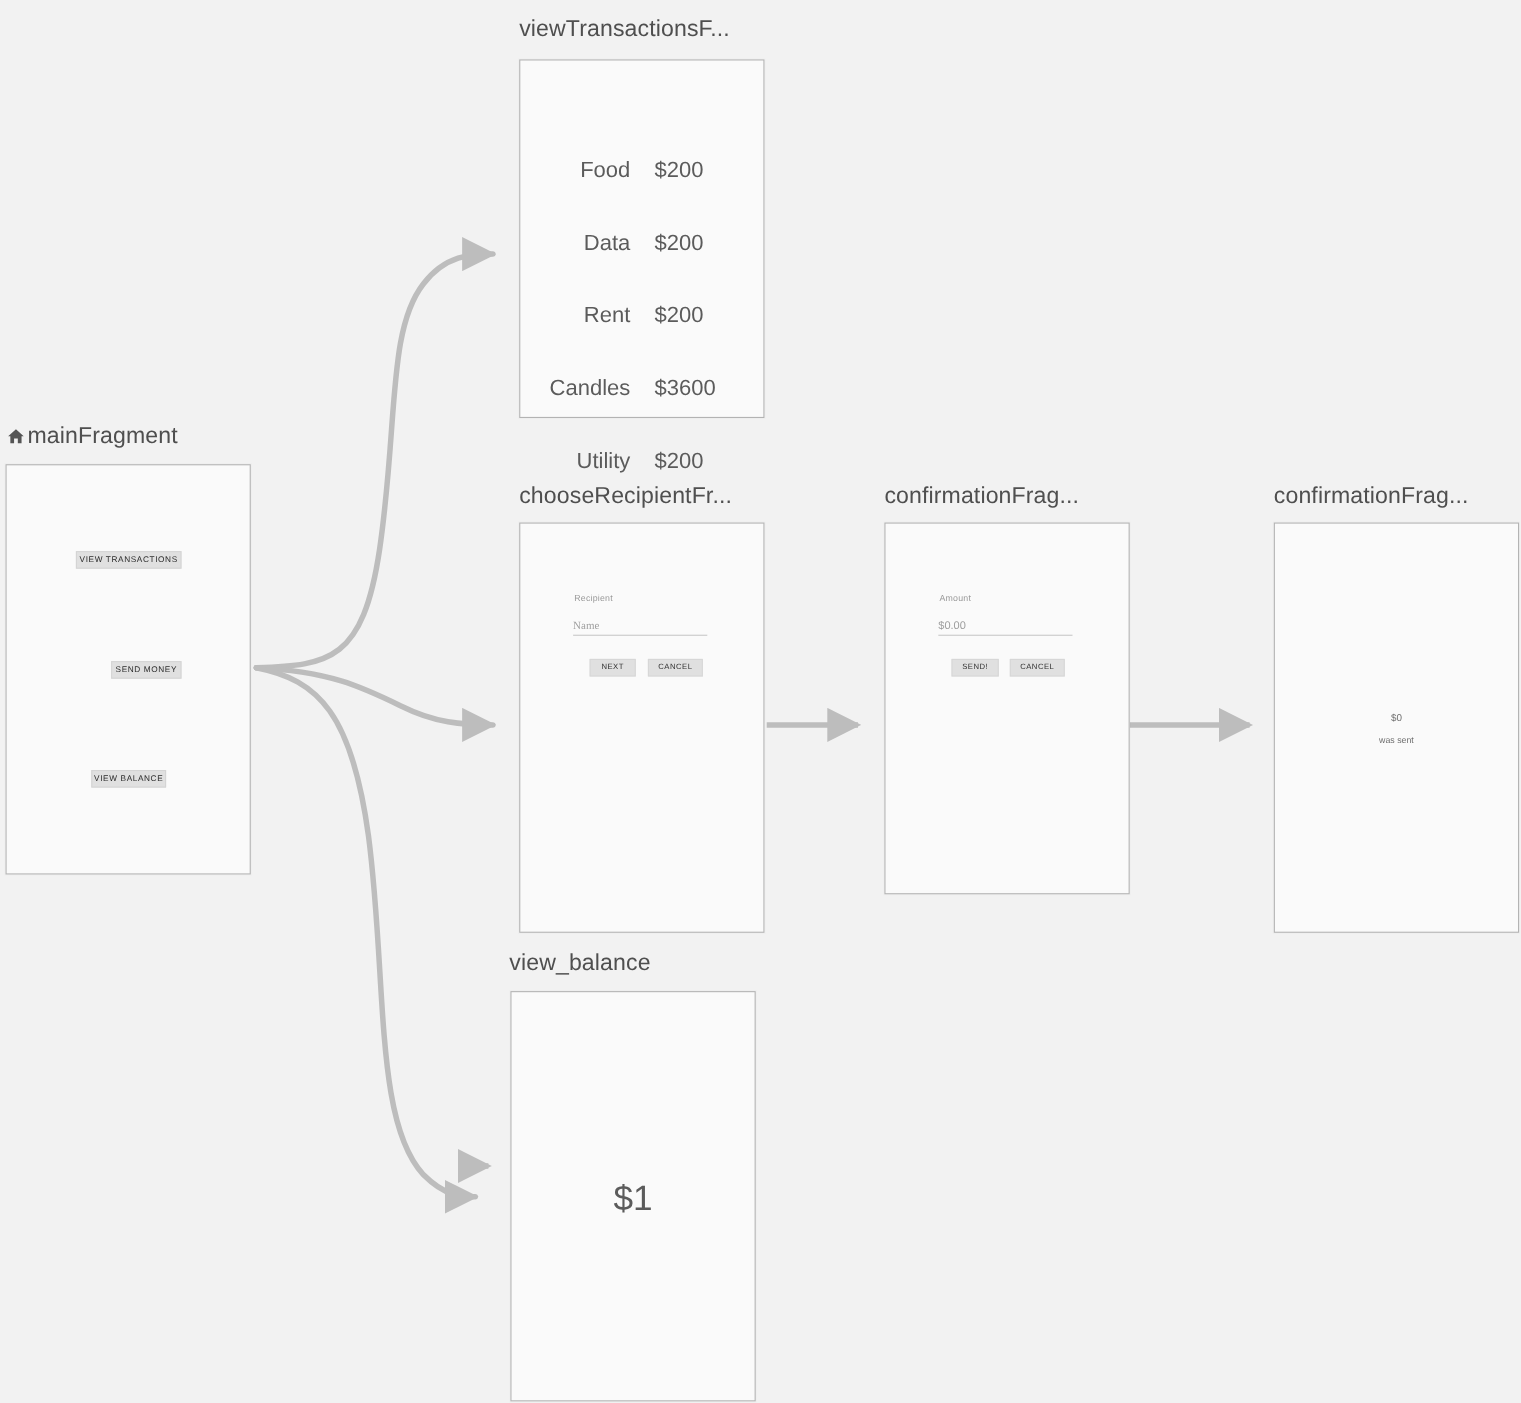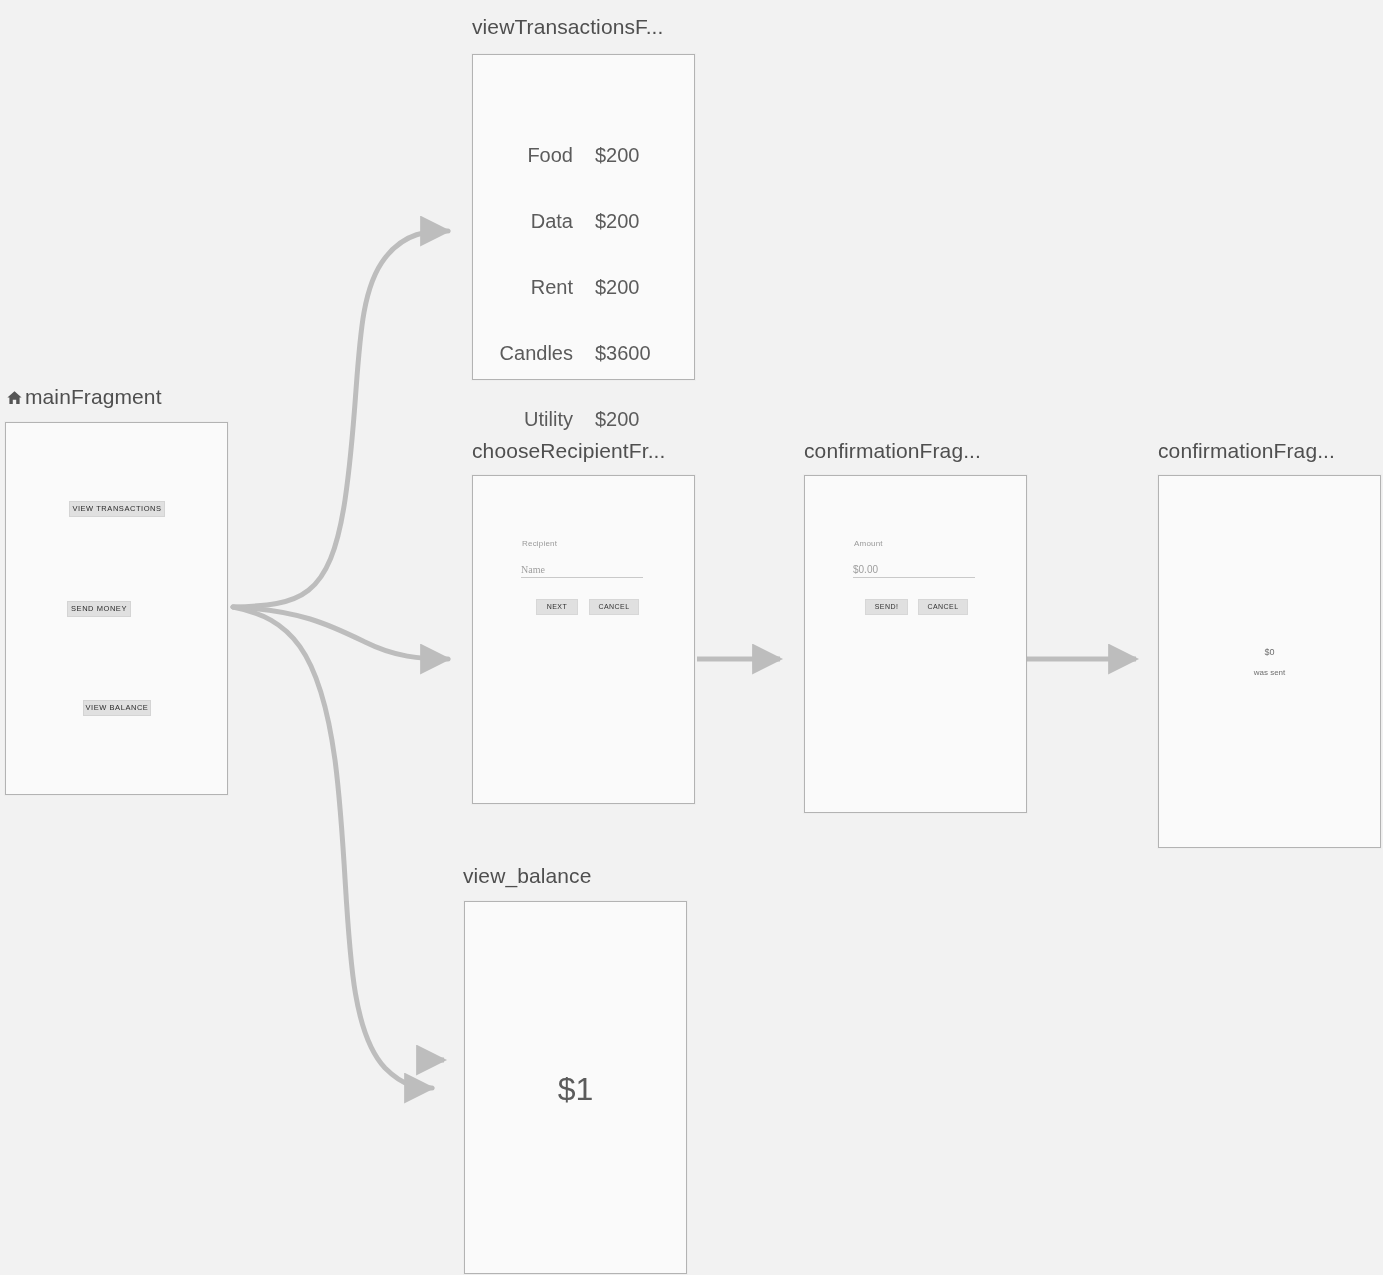--- a/index.html
+++ b/index.html
@@ -132,21 +132,21 @@
   <div class="dest">
     <div class="dest-label" style="left:6px;top:386px;">
       <span class="home-icon">
         <svg width="17" height="17" viewBox="0 0 24 24" aria-hidden="true">
           <path d="M12 3.2 L22 12 H19.2 V21 H14.4 V15 H9.6 V21 H4.8 V12 H2 Z" fill="#555555"></path>
         </svg>
       </span><span>mainFragment</span>
     </div>
     <div class="frame" style="left:5px;top:422px;width:223px;height:373px;">
       <div class="mf-btn" style="left:63px;top:78px;width:96px;">VIEW TRANSACTIONS</div>
-      <div class="mf-btn" style="left:61px;top:178px;width:64px;">SEND MONEY</div>
+      <div class="mf-btn" style="left:95px;top:178px;width:64px;">SEND MONEY</div>
       <div class="mf-btn" style="left:77px;top:277px;width:68px;">VIEW BALANCE</div>
     </div>
   </div>
 
   <div class="dest">
     <div class="dest-label" style="left:472px;top:16px;">viewTransactionsF...</div>
     <div class="frame" style="left:472px;top:54px;width:223px;height:326px;">
       <div class="tx-row" style="top:89px;">
         <span class="tx-name">Food</span>
         <span class="tx-amt">$200</span>
@@ -165,21 +165,21 @@
       </div>
       <div class="tx-row" style="top:353px;">
         <span class="tx-name">Utility</span>
         <span class="tx-amt">$200</span>
       </div>
     </div>
   </div>
 
   <div class="dest">
     <div class="dest-label" style="left:472px;top:440px;">chooseRecipientFr...</div>
-    <div class="frame" style="left:472px;top:475px;width:223px;height:329px;">
+    <div class="frame" style="left:472px;top:475px;width:223px;height:373px;">
       <div class="form-label" style="left:49px;top:63px;">Recipient</div>
       <div class="form-input" style="left:48px;top:88px;width:122px;font-family:Liberation Serif, serif;">Name</div>
       <div class="form-btn" style="left:63px;top:123px;width:42px;">NEXT</div>
       <div class="form-btn" style="left:116px;top:123px;width:50px;">CANCEL</div>
     </div>
   </div>
 
   <div class="dest">
     <div class="dest-label" style="left:804px;top:440px;">confirmationFrag...</div>
     <div class="frame" style="left:804px;top:475px;width:223px;height:338px;">

